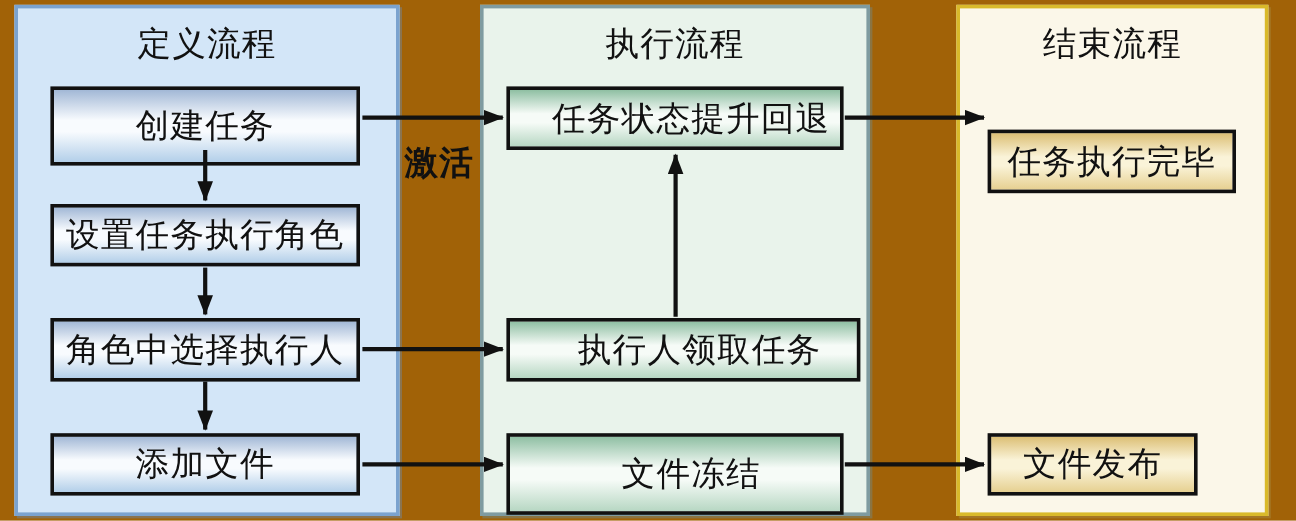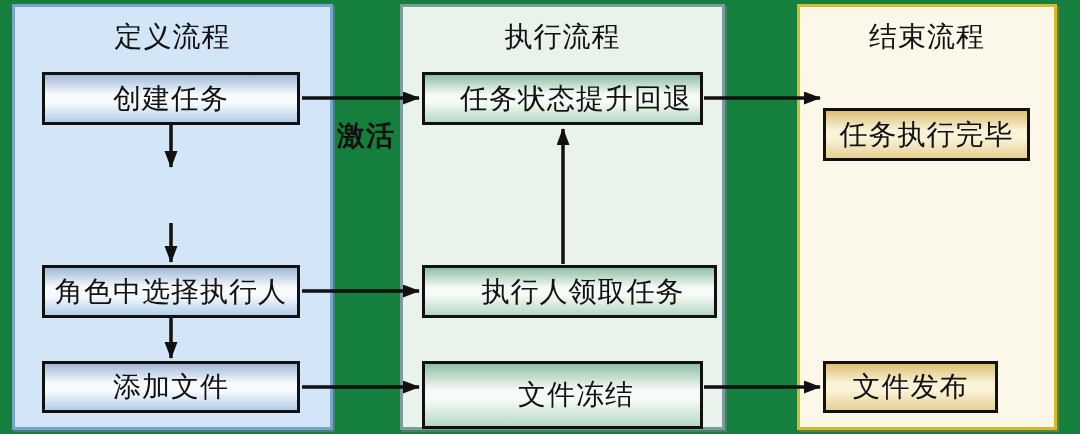--- a/index.html
+++ b/index.html
@@ -5,21 +5,21 @@
   * { box-sizing: border-box; margin: 0; padding: 0; }
   html, body { background: #ffffff; }
   body {
     font-family: "Liberation Serif", "DejaVu Serif", serif;
     color: var(--text, #111111);
   }
   .canvas {
     position: relative;
     width: 1080px;
     height: 434px;
-    background: #15803d;
+    background: #a16207;
     overflow: hidden;
   }
   .panel {
     position: absolute;
     top: 4px;
     height: 426px;
     z-index: 1;
   }
   .panel-define {
     left: 12px; width: 321px;
@@ -74,21 +74,21 @@
     padding-left: 27px;
   }
   .node-finish {
     background: linear-gradient(180deg,
       var(--node-finish-top, #dcbf75) 0%,
       var(--node-finish-mid, #faf3d8) 42%,
       var(--node-finish-mid, #faf3d8) 58%,
       var(--node-finish-bottom, #e6d091) 100%);
   }
   
-  .n-create   { left: 27px; top:  65px; width: 258px; height: 53px; font-family: Liberation Mono, monospace; }
+  .n-create   { left: 27px; top:  65px; width: 258px; height: 66px; font-family: Liberation Mono, monospace; }
   .n-setrole  { left: 27px; top: 163px; width: 258px; height: 52px; }
   .n-pickexec { left: 27px; top: 258px; width: 258px; height: 53px; }
   .n-addfile  { left: 27px; top: 354px; width: 258px; height: 52px; }
   
   .n-status   { left: 19px; top:  65px; width: 281px; height: 53px; }
   .n-claim    { left: 19px; top: 258px; width: 295px; height: 53px; }
   .n-freeze   { left: 19px; top: 354px; width: 281px; height: 68px; }
   
   .n-done     { left: 23px; top:  57px; width: 207px; height: 53px; margin-top: 44px; }
   .n-publish  { left: 23px; top: 354px; width: 175px; height: 52px; }
@@ -119,20 +119,21 @@
   .l-end      { left: 732px; top: 117px; }
 </style>
 </head>
 <body>
 
 <div class="canvas">
 
   <section class="panel panel-define">
     <h2 class="panel-title">定义流程</h2>
     <div class="node node-define n-create">创建任务</div>
+    <div class="node node-define n-setrole">设置任务执行角色</div>
     <div class="node node-define n-pickexec">角色中选择执行人</div>
     <div class="node node-define n-addfile">添加文件</div>
   </section>
 
   <section class="panel panel-execute">
     <h2 class="panel-title">执行流程</h2>
     <div class="node node-execute n-status">任务状态提升回退</div>
     <div class="node node-execute n-claim">执行人领取任务</div>
     <div class="node node-execute n-freeze">文件冻结</div>
   </section>

